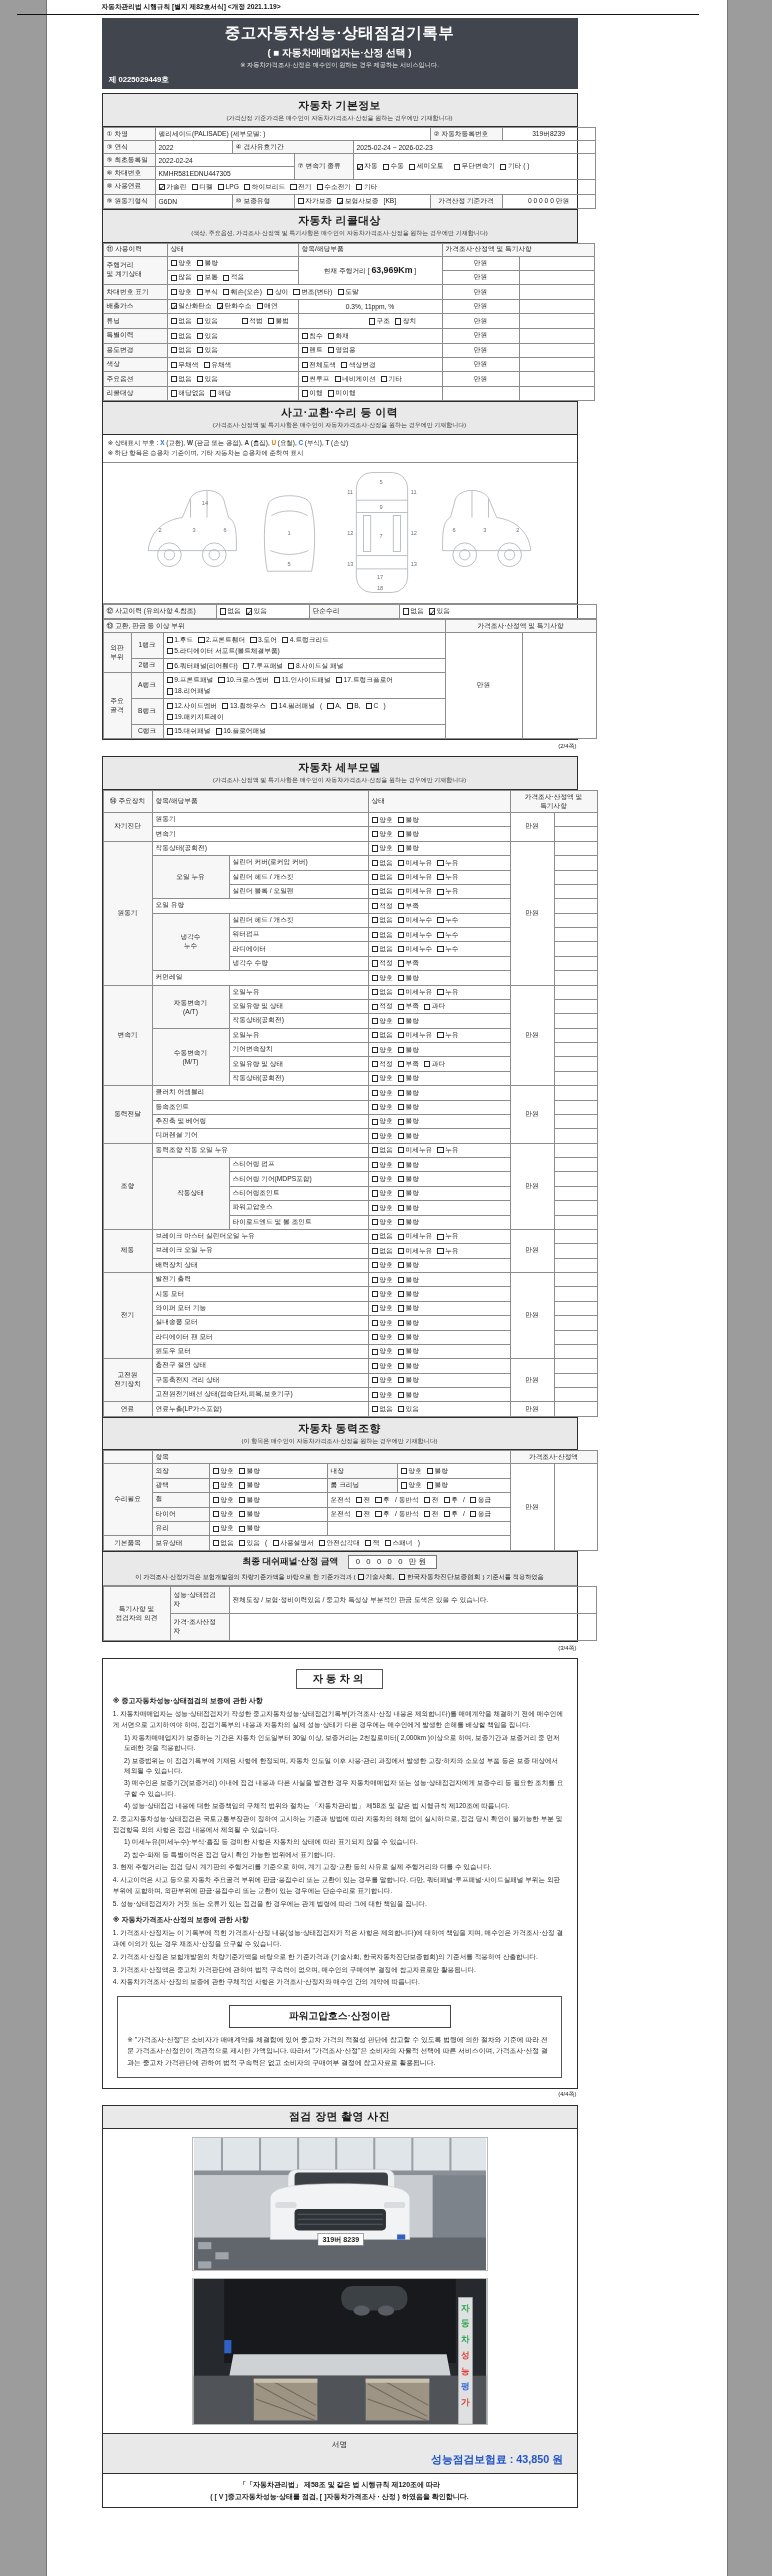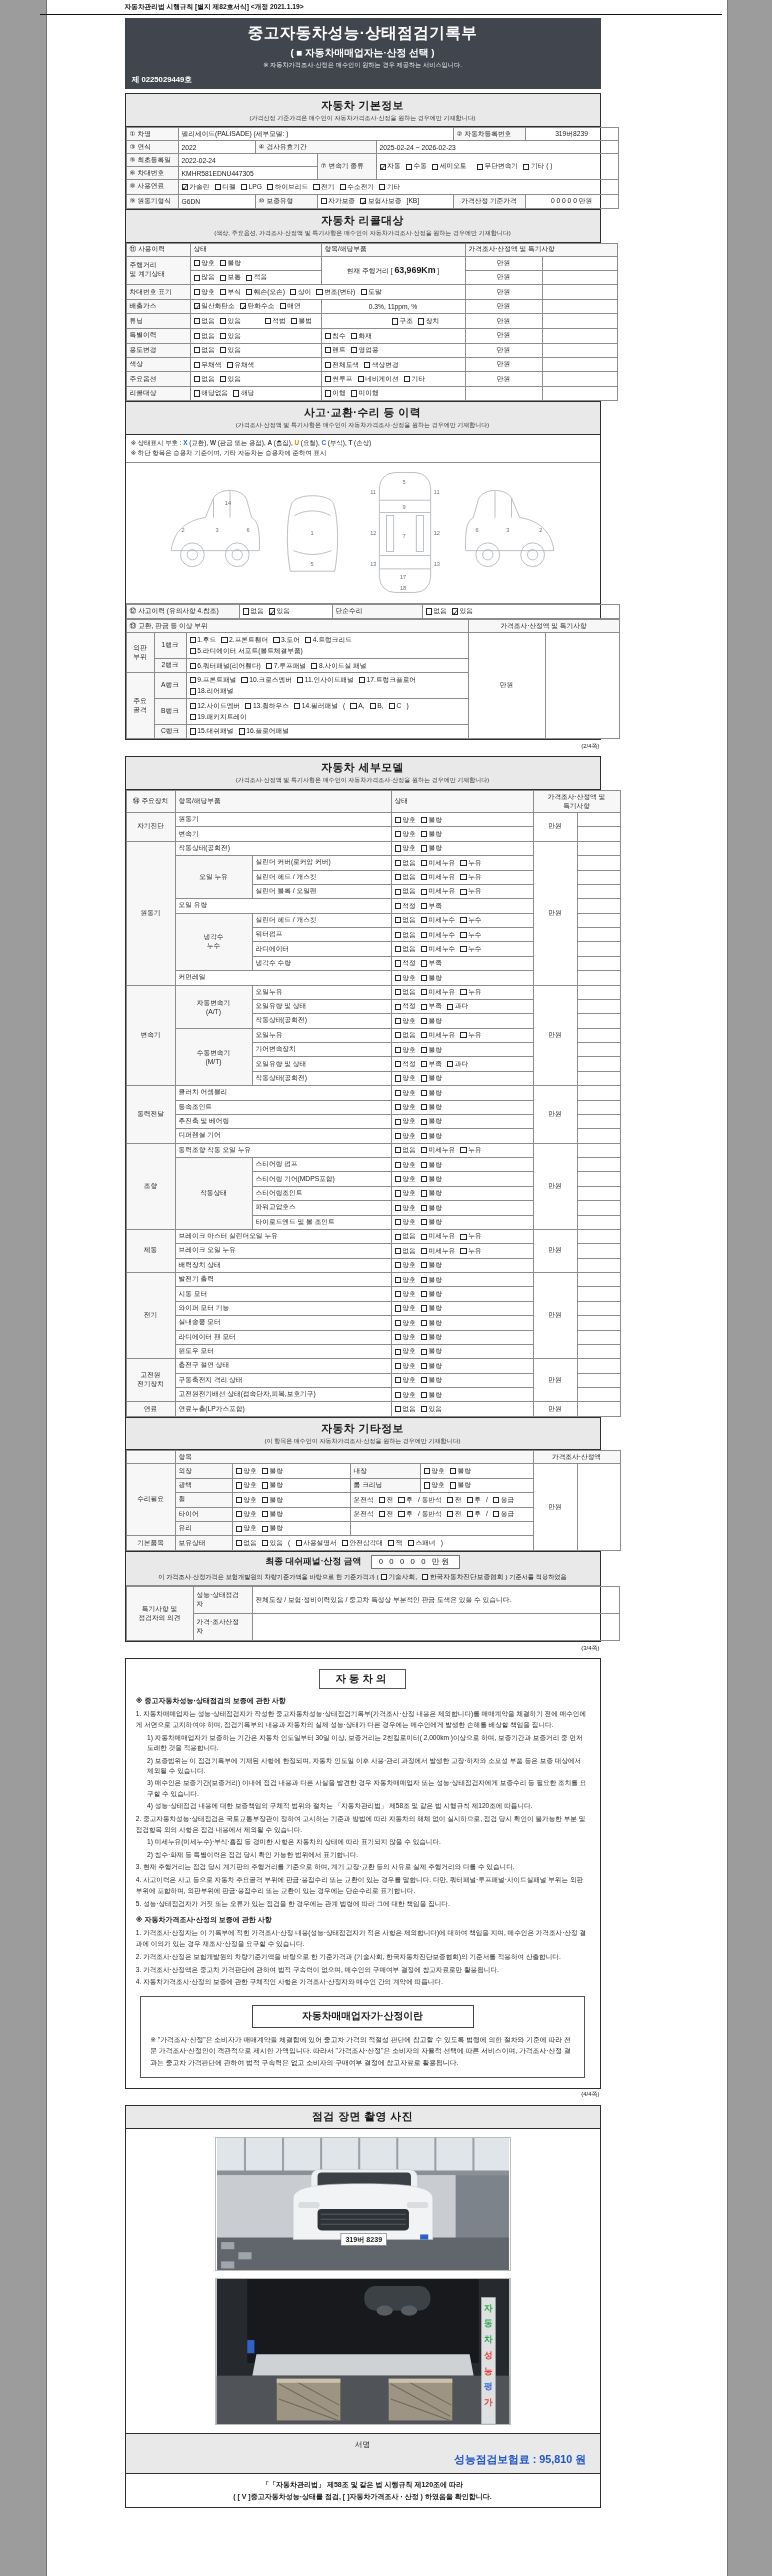--- a/index.html
+++ b/index.html
@@ -1,20 +1,20 @@
 <!DOCTYPE html>
 <html style="font-size:8.2px"><head>
 <meta charset="utf-8">
 <style>
   * { box-sizing: border-box; margin: 0; padding: 0; }
   html,body { background:#8f8f8f; }
   body { font-family:"Liberation Sans","DejaVu Sans",sans-serif; color:#1c1c1c; }
   .page { width:773px; height:2576px; overflow:hidden; background:#9c9c9c; position:relative; }
   .sheet { width:682px; height:2576px; margin:0 auto; background:#ffffff; border-left:0.5px solid #777; border-right:0.5px solid #777; padding-top:2.1px; }
-  .content { width:476px; margin-left:78px; }
+  .content { width:476px; margin-left:55px; }
   .formref { font-size:6.7px; font-weight:bold; padding:1px 0 2.1px 0; color:#111; }
   .topline { border-bottom:1.5px solid #111; margin-bottom:3.1px; width:682px; margin-left:-85px; }
 
   
   .dochead { background:#41454e; color:#fff; padding:5.2px 7.2px 4.1px 7.2px; }
   .dochead .t1 { text-align:center; font-size:15.5px; font-weight:bold; letter-spacing:0.5px; }
   .dochead .t2 { text-align:center; font-size:9.8px; font-weight:bold; margin-top:2.1px; }
   .dochead .t3 { text-align:center; font-size:6.2px; color:#e8e8e8; margin-top:1.5px; }
   .dochead .docno { font-size:7.7px; font-weight:bold; margin-top:5.2px; }
 
@@ -1406,21 +1406,21 @@
                       </span>
                     </span></td>
                   <td class="won" rowspan="1" style="white-space: pre-line;">만원</td>
                   <td class="nt" style="white-space: pre-line;"></td>
                 </tr>
               </tbody>
             </table>
           </div>
 
       <div class="sechead" style="border-top:1px solid #2e2e2e;">
-        <div class="st">자동차 기타정보</div>
+        <div class="st">자동차 동력조향</div>
         <div class="sn">(이 항목은 매수인이 자동차가격조사·산정을 원하는 경우에만 기재합니다)</div>
       </div>
       <div id="t-etc">
             <table class="ftable">
               <colgroup>
                 <col style="width: 49px;">
                 <col style="width: 57px;">
                 <col style="width: 118px;">
                 <col style="width: 70px;">
                 <col style="width: 113px;">
@@ -1669,21 +1669,21 @@
               <div class="np">3. 현재 주행거리는 점검 당시 계기판의 주행거리를 기준으로 하며, 계기 고장·교환 등의 사유로 실제 주행거리와 다를 수 있습니다.</div>
               <div class="np">4. 사고이력은 사고 등으로 자동차 주요골격 부위에 판금·용접수리 또는 교환이 있는 경우를 말합니다. 다만, 쿼터패널·루프패널·사이드실패널 부위는 외판부위에 포함하며, 외판부위에 판금·용접수리 또는 교환이 있는 경우에는 단순수리로 표기합니다.</div>
               <div class="np">5. 성능·상태점검자가 거짓 또는 오류가 있는 점검을 한 경우에는 관계 법령에 따라 그에 대한 책임을 집니다.</div>
               <div class="nh">※ 자동차가격조사·산정의 보증에 관한 사항</div>
               <div class="np">1. 가격조사·산정자는 이 기록부에 적힌 가격조사·산정 내용(성능·상태점검자가 적은 사항은 제외합니다)에 대하여 책임을 지며, 매수인은 가격조사·산정 결과에 이의가 있는 경우 재조사·산정을 요구할 수 있습니다.</div>
               <div class="np">2. 가격조사·산정은 보험개발원의 차량기준가액을 바탕으로 한 기준가격과 (기술사회, 한국자동차진단보증협회)의 기준서를 적용하여 산출합니다.</div>
               <div class="np">3. 가격조사·산정액은 중고차 가격판단에 관하여 법적 구속력이 없으며, 매수인의 구매여부 결정에 참고자료로만 활용됩니다.</div>
               <div class="np">4. 자동차가격조사·산정의 보증에 관한 구체적인 사항은 가격조사·산정자와 매수인 간의 계약에 따릅니다.</div>
             </div>
         <div class="innerbox">
-          <div class="ibt">자동차매매업자가·산정이란</div>
+          <div class="ibt">파워고압호스·산정이란</div>
           <div class="ibx">※ "가격조사·산정"은 소비자가 매매계약을 체결함에 있어 중고차 가격의 적절성 판단에 참고할 수 있도록 법령에 의한 절차와 기준에 따라 전문 가격조사·산정인이 객관적으로 제시한 가액입니다. 따라서 "가격조사·산정"은 소비자의 자율적 선택에 따른 서비스이며, 가격조사·산정 결과는 중고차 가격판단에 관하여 법적 구속력은 없고 소비자의 구매여부 결정에 참고자료로 활용됩니다.</div>
         </div>
       </div>
     </div>
     <div class="marker">(4/4쪽)</div>
 
     <div class="box photosec">
       <div class="sechead">
         <div class="st">점검 장면 촬영 사진</div>
       </div>
@@ -1754,21 +1754,21 @@
                 <text x="534" y="124" fill="#2fa84f">차</text>
                 <text x="534" y="155" fill="#e04338">성</text>
                 <text x="534" y="186" fill="#e04338">능</text>
                 <text x="534" y="217" fill="#3567d6">평</text>
                 <text x="534" y="248" fill="#e04338">가</text>
               </g>
         </svg>
       </div>
       <div class="signband">
         <div class="sg">서명</div>
-        <div class="prem">성능점검보험료 : 95,810 원</div>
+        <div class="prem">성능점검보험료 : 43,850 원</div>
       </div>
       <div class="confirm">
         <div>「「자동차관리법」 제58조 및 같은 법 시행규칙 제120조에 따라</div>
         <div>( [ V ]중고자동차성능·상태를 점검, [   ]자동차가격조사 · 산정 ) 하였음을 확인합니다.</div>
       </div>
     </div>
 
   </div>
  </div>
 </div>

